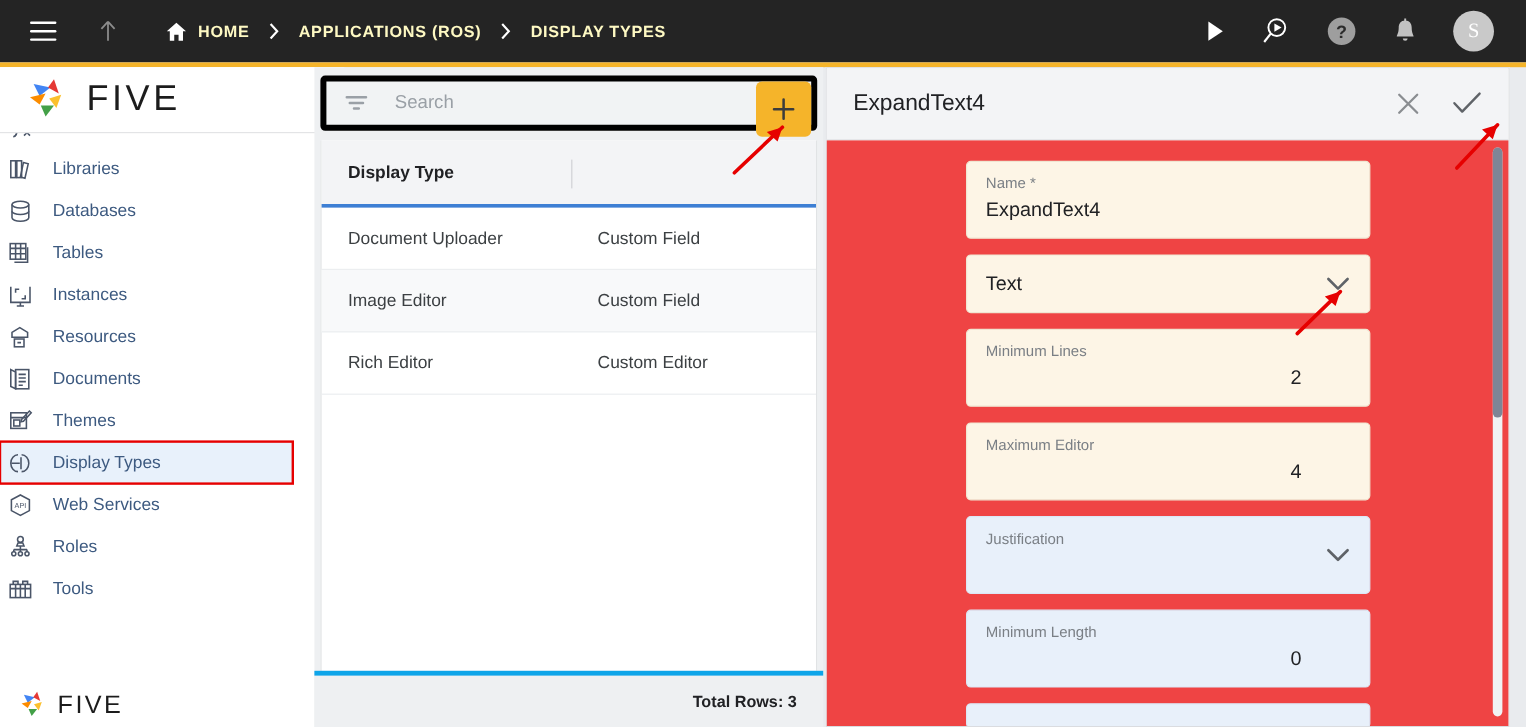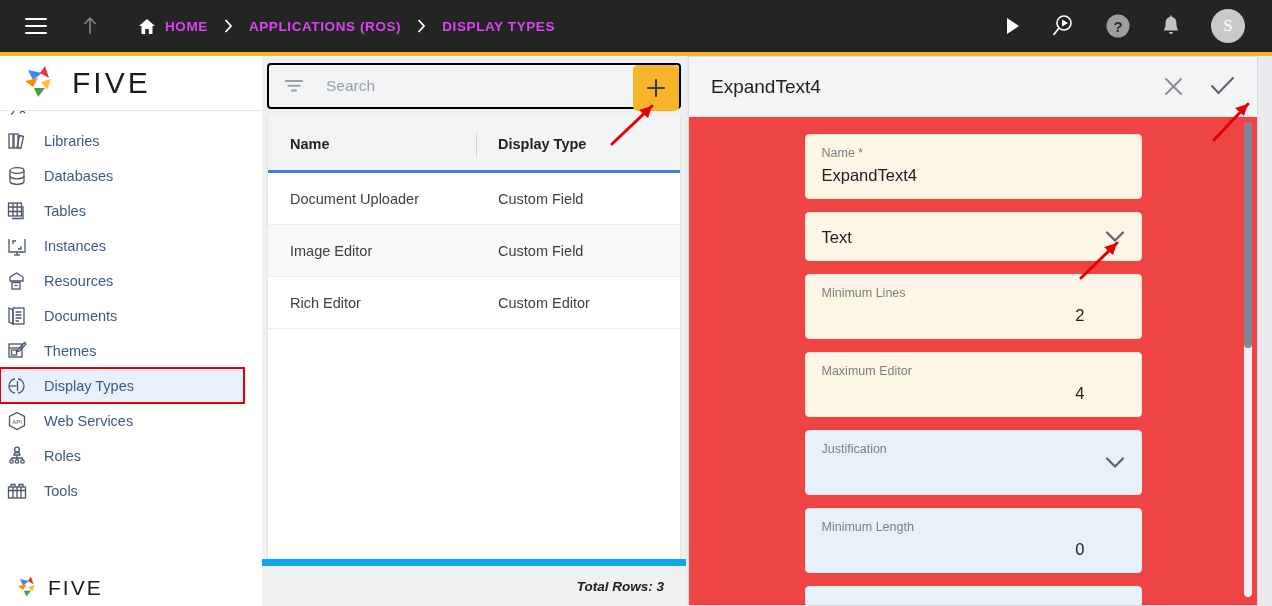--- a/index.html
+++ b/index.html
@@ -21,21 +21,21 @@
     position: absolute; left: 0; top: 52px; width: 1272px; height: 4px;
     background: #f5b42a;
   }
   .hamburger { width: 22px; height: 16px; margin-left: 25px; cursor: pointer;
     display: flex; flex-direction: column; justify-content: space-between; }
   .hamburger span { display: block; height: 2px; background: #ffffff; border-radius: 1px; }
   .uparrow { margin-left: 33px; width: 20px; height: 22px; display: flex;
     align-items: center; justify-content: center; }
   .home-ico { margin-left: 38px; display: flex; align-items: center; }
   .crumb {
-    color: #d946ef; font-size: 13.5px; font-weight: bold; letter-spacing: .6px;
+    color: #fef9c3; font-size: 13.5px; font-weight: bold; letter-spacing: .6px;
     white-space: nowrap;
   }
   .crumb.home { margin-left: 9px; }
   .crumb-sep { margin: 0 16px; display: flex; align-items: center; }
   .crumb-link { cursor: pointer; }
   .topbar-right {
     margin-left: auto; display: flex; align-items: center; gap: 30px;
     padding-right: 27px;
   }
   .tbicon { display: flex; align-items: center; justify-content: center; cursor: pointer; }
@@ -90,21 +90,21 @@
     font-size: 21px; letter-spacing: 2px; color: #1c1c1c; margin-left: 6px;
   }
 
   
   .listpanel {
     position: absolute; left: 262px; top: 56px; width: 424px; height: 550px;
     background: #eef0f2;
   }
   .searchbar {
     position: absolute; left: 5px; top: 7px; width: 414px; height: 46px;
-    background: #f1f3f4; border: 2px solid #000000; border-radius: 4px;
+    background: #f1f3f4; border: 5px solid #000000; border-radius: 4px;
     display: flex; align-items: center;
   }
   .filter-ico { margin-left: 15px; display: flex; cursor: pointer; }
   .search-input {
     flex: 1; border: none; outline: none; background: transparent;
     font-size: 15.5px; color: #5f6368; margin-left: 22px;
     font-family: "Liberation Sans", sans-serif;
   }
   .search-input::placeholder { color: #9aa0a6; }
   .search-ico { margin-right: 14px; display: flex; cursor: pointer; }
@@ -133,24 +133,23 @@
   .trow {
     height: 52px; display: flex; align-items: center;
     border-bottom: 1px solid #eceef0; cursor: pointer;
   }
   .trow.alt { background: #f8f9fa; }
   .td { font-size: 14.5px; color: #3c4043; }
   .td.c1 { width: 208px; padding-left: 22px; }
   .td.c2 { padding-left: 22px; }
   .totalrows {
     position: absolute; left: 262px; bottom: 0px; width: 424px; height: 47px;
-    background: #eef0f2; border-top: 7px solid #0ea5e9;
+    background: #eef0f2; border-top: 4px solid #0ea5e9;
     display: flex; align-items: center; justify-content: flex-end;
     padding-right: 22px;
-    font-style: italic;
   }
   .totalrows span { font-size: 13.5px; font-weight: bold; color: #202124; }
 
   
   .formpanel {
     position: absolute; left: 688px; top: 56px; width: 570px; height: 550px;
     background: #ffffff; border: 1px solid #dadce0;
   }
   .form-header {
     height: 60px; background: #f3f4f6; border-bottom: 1px solid #e1e3e5;
@@ -438,21 +437,20 @@
       </div>
       <div class="addbtn">
         <svg width="22" height="22" viewBox="0 0 22 22">
           <path d="M11 3 V19 M3 11 H19" stroke="#3c3c3c" stroke-width="2.1" stroke-linecap="round"></path>
         </svg>
       </div>
     </div>
 
     <div class="tablewrap">
       <div class="thead">
-        <div class="th c1">Name</div>
         <div class="th-divider"></div>
         <div class="th c2">Display Type</div>
       </div>
       <div id="rows-container">
           <div class="trow">
             <div class="td c1">Document Uploader</div>
             <div class="td c2">Custom Field</div>
           </div>
           <div class="trow alt">
             <div class="td c1">Image Editor</div>

